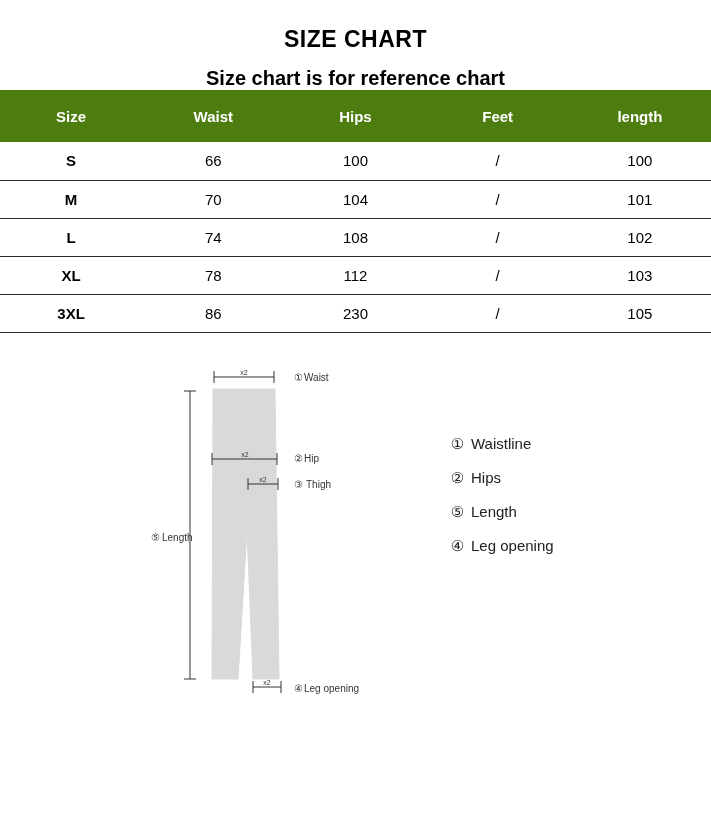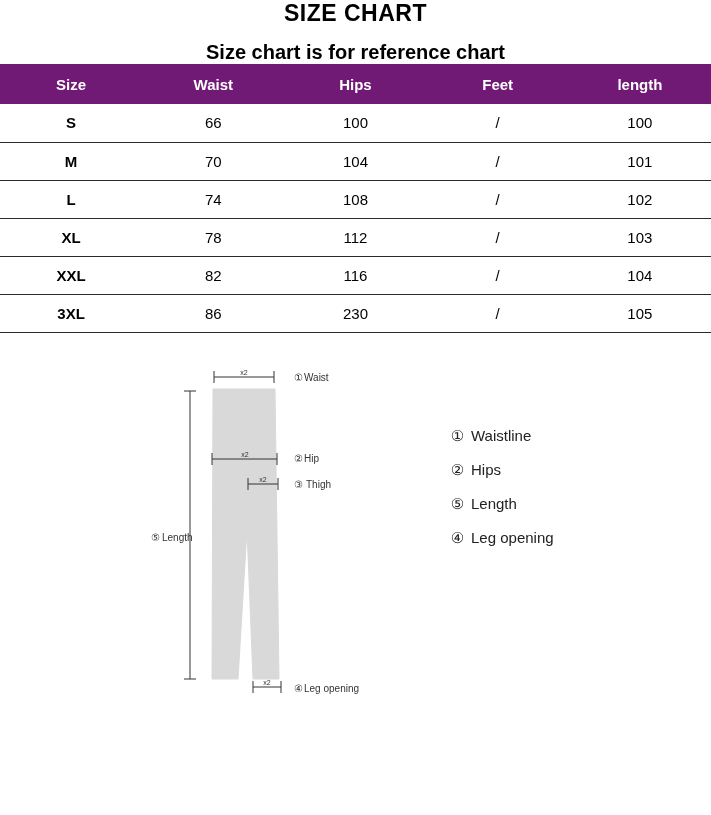--- a/index.html
+++ b/index.html
@@ -17,44 +17,45 @@
     position: relative;
     width: 711px;
     height: 815px;
     background: #ffffff;
   }
   .title {
     text-align: center;
     font-size: 23px;
     font-weight: bold;
     letter-spacing: 0.5px;
+    margin-top: 26px;
   }
   .subtitle {
     text-align: center;
     font-size: 20px;
     font-weight: bold;
     margin-top: 14px;
   }
   .unit {
     color: #ff0000;
     font-size: 15px;
     font-weight: bold;
     margin: 14px 0 4px 4px;
   }
   table.size-table {
     width: 711px;
     border-collapse: collapse;
     table-layout: fixed;
   }
   table.size-table thead th {
-    background: #701a75;
+    background: #4d7c0f;
     color: #ffffff;
     font-size: 15px;
     font-weight: bold;
-    height: 40px;
+    height: 52px;
     border: none;
   }
   table.size-table tbody td {
     height: 38px;
     text-align: center;
     font-size: 15px;
     border-bottom: 1px solid #2b2b2b;
     background: #ffffff;
   }
   table.size-table tbody tr:last-child td {
@@ -66,21 +67,21 @@
   }
   .diagram-area {
     position: relative;
     width: 711px;
     height: 360px;
     margin-top: 16px;
   }
   .legend {
     position: absolute;
     left: 450px;
-    top: 70px;
+    top: 78px;
     font-size: 15px;
     line-height: 34px;
     color: #222;
   }
   .legend div { white-space: nowrap; }
   .legend .circ {
     display: inline-block;
     width: 15px;
     text-align: center;
     margin-right: 6px;
@@ -128,27 +129,20 @@
         <td>102</td>
       </tr>
       <tr>
         <td class="size-col">XL</td>
         <td>78</td>
         <td>112</td>
         <td>/</td>
         <td>103</td>
       </tr>
       <tr>
-        <td class="size-col">XXL</td>
-        <td>82</td>
-        <td>116</td>
-        <td>/</td>
-        <td>104</td>
-      </tr>
-      <tr>
         <td class="size-col">3XL</td>
         <td>86</td>
         <td>230</td>
         <td>/</td>
         <td>105</td>
       </tr>
     </tbody>
   </table>
 
   <div class="diagram-area">

